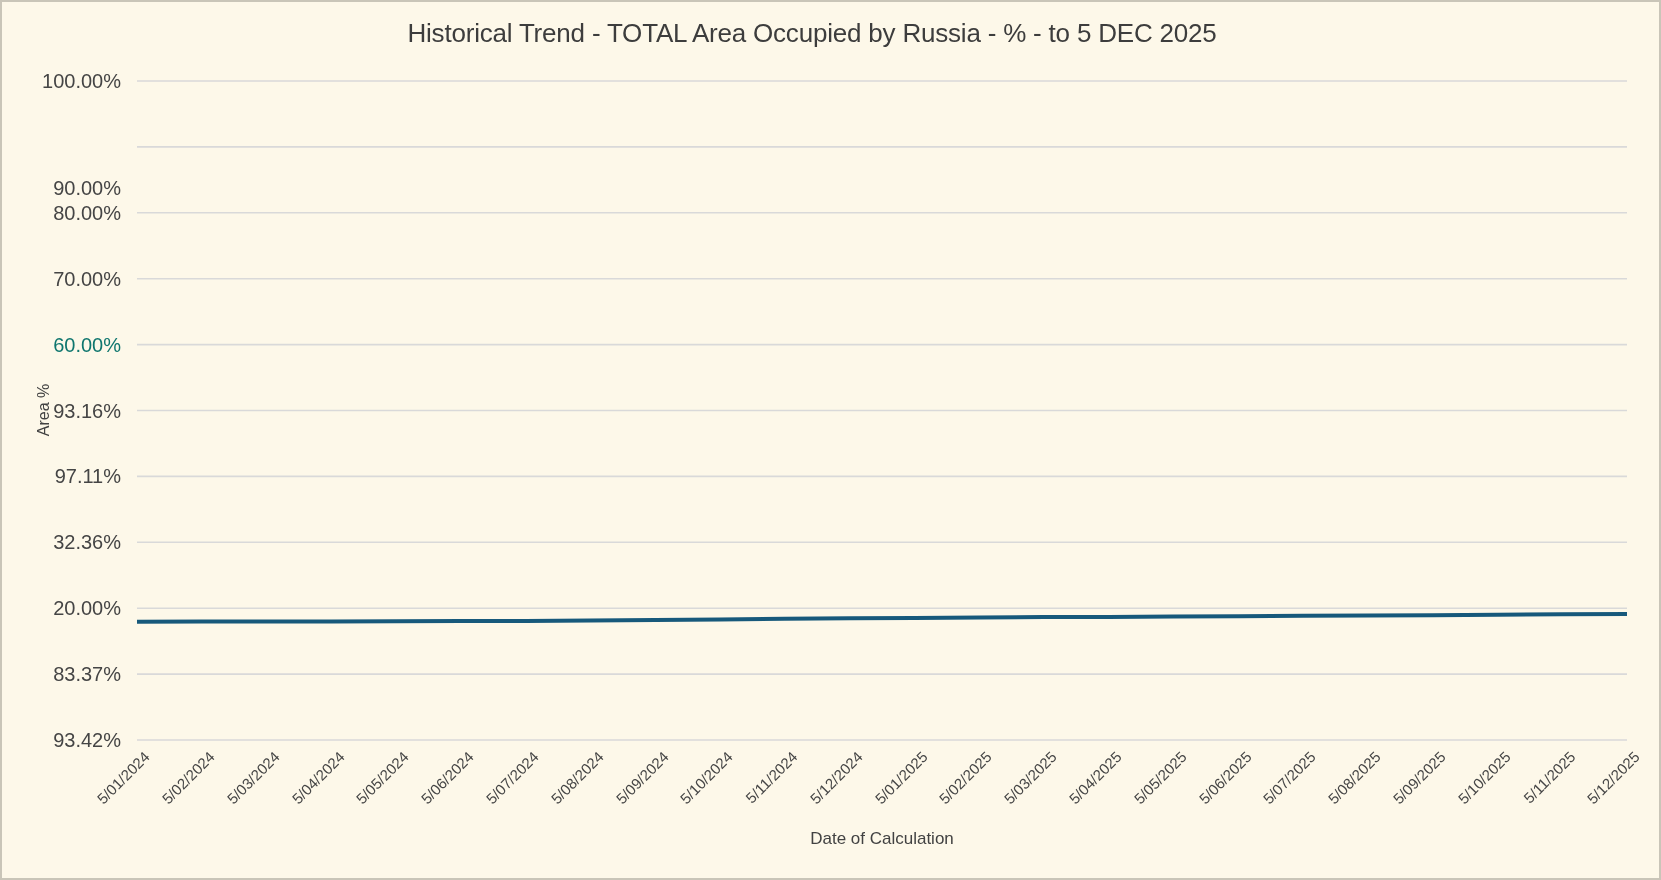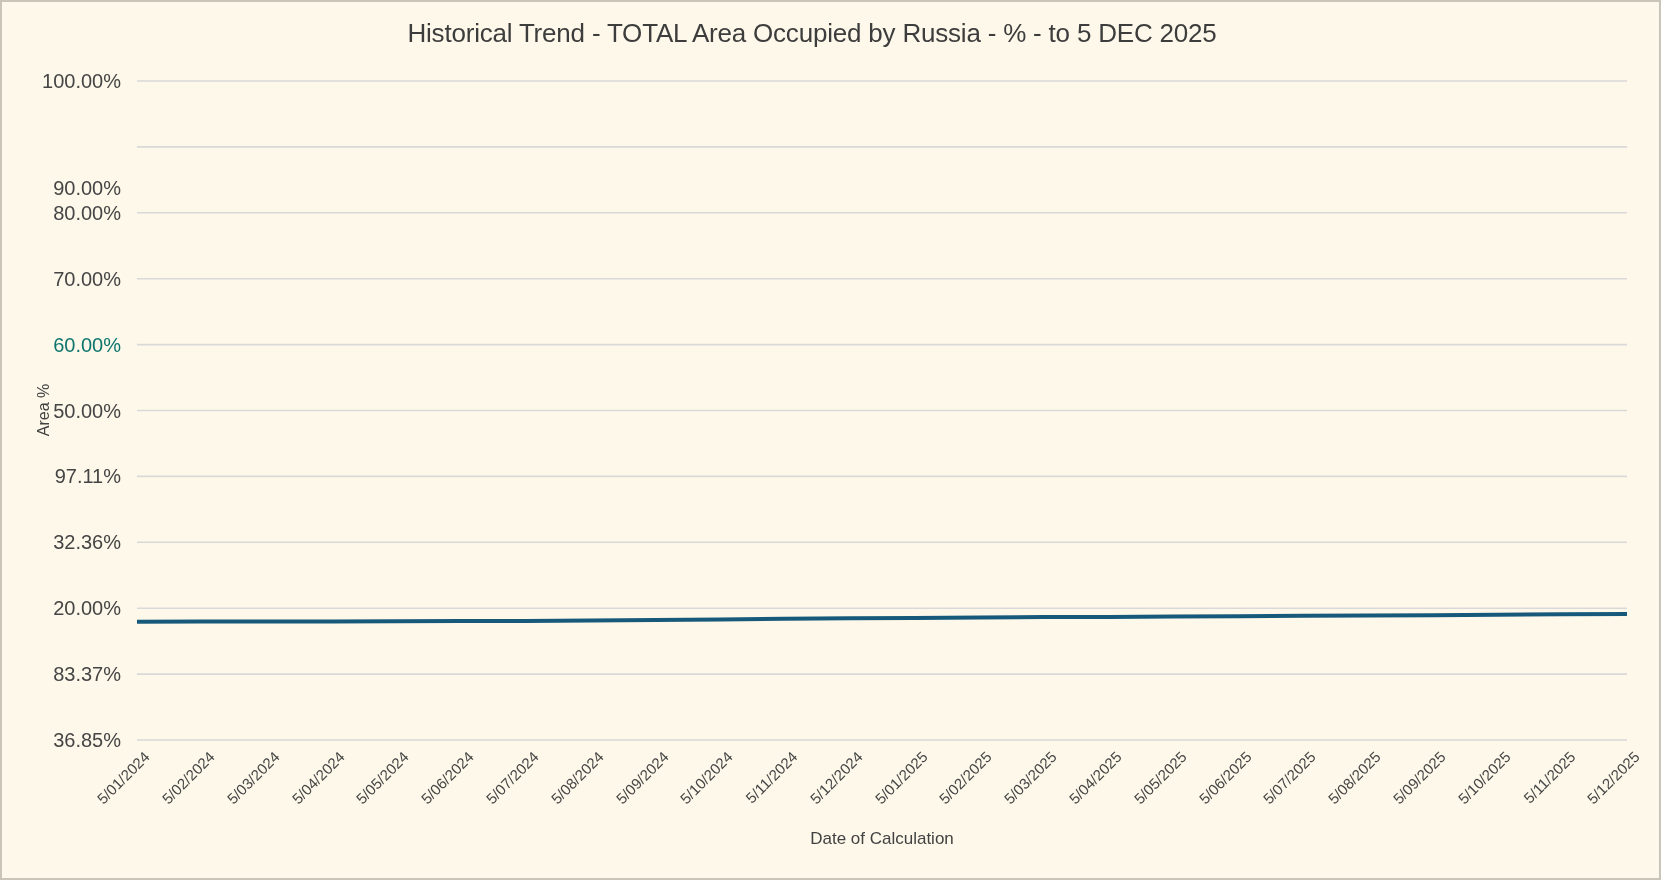--- a/index.html
+++ b/index.html
@@ -62,26 +62,26 @@
       <line x1="135" x2="1625" y1="672.1" y2="672.1" stroke="#D9D9D9" stroke-width="1.6"></line>
       <line x1="135" x2="1625" y1="738" y2="738" stroke="#D9D9D9" stroke-width="1.6"></line>
       <polyline points="135.0,619.7 199.8,619.6 264.6,619.4 329.3,619.4 394.1,619.2 458.9,619.1 523.7,618.9 588.5,618.4 653.3,617.9 718.0,617.4 782.8,616.7 847.6,616.3 912.4,616.0 977.2,615.6 1042.0,615.1 1106.7,614.9 1171.5,614.6 1236.3,614.2 1301.1,613.8 1365.9,613.4 1430.7,613.3 1495.4,612.8 1560.2,612.3 1625.0,612.0" fill="none" stroke="#17597B" stroke-width="4" stroke-linejoin="round" stroke-linecap="butt"></polyline>
     </svg>
   <div id="yticks">
       <div class="ytick" style="right: 1538px; top: 69px; color: rgb(69, 69, 69);">100.00%</div>
       <div class="ytick" style="right: 1538px; top: 134.9px; color: rgb(69, 69, 69); margin-top: 41px;">90.00%</div>
       <div class="ytick" style="right: 1538px; top: 200.8px; color: rgb(69, 69, 69);">80.00%</div>
       <div class="ytick" style="right: 1538px; top: 266.7px; color: rgb(69, 69, 69);">70.00%</div>
       <div class="ytick" style="right: 1538px; top: 332.6px; color: #0f766e;">60.00%</div>
-      <div class="ytick" style="right: 1538px; top: 398.5px; color: rgb(69, 69, 69);">50.00%</div>
+      <div class="ytick" style="right: 1538px; top: 398.5px; color: rgb(69, 69, 69);">93.16%</div>
       <div class="ytick" style="right: 1538px; top: 464.4px; color: rgb(69, 69, 69);">97.11%</div>
       <div class="ytick" style="right: 1538px; top: 530.3px; color: rgb(69, 69, 69);">32.36%</div>
       <div class="ytick" style="right: 1538px; top: 596.2px; color: rgb(69, 69, 69);">20.00%</div>
       <div class="ytick" style="right: 1538px; top: 662.1px; color: rgb(69, 69, 69);">83.37%</div>
-      <div class="ytick" style="right: 1538px; top: 728px; color: rgb(69, 69, 69);">36.85%</div>
+      <div class="ytick" style="right: 1538px; top: 728px; color: rgb(69, 69, 69);">93.42%</div>
     </div>
   <div id="xticks">
       <div class="xtick" style="right: 1518px; top: 746px; color: rgb(69, 69, 69);">5/01/2024</div>
       <div class="xtick" style="right: 1453.22px; top: 746px; color: rgb(69, 69, 69);">5/02/2024</div>
       <div class="xtick" style="right: 1388.43px; top: 746px; color: rgb(69, 69, 69);">5/03/2024</div>
       <div class="xtick" style="right: 1323.65px; top: 746px; color: rgb(69, 69, 69);">5/04/2024</div>
       <div class="xtick" style="right: 1258.87px; top: 746px; color: rgb(69, 69, 69);">5/05/2024</div>
       <div class="xtick" style="right: 1194.09px; top: 746px; color: rgb(69, 69, 69);">5/06/2024</div>
       <div class="xtick" style="right: 1129.3px; top: 746px; color: rgb(69, 69, 69);">5/07/2024</div>
       <div class="xtick" style="right: 1064.52px; top: 746px; color: rgb(69, 69, 69);">5/08/2024</div>

